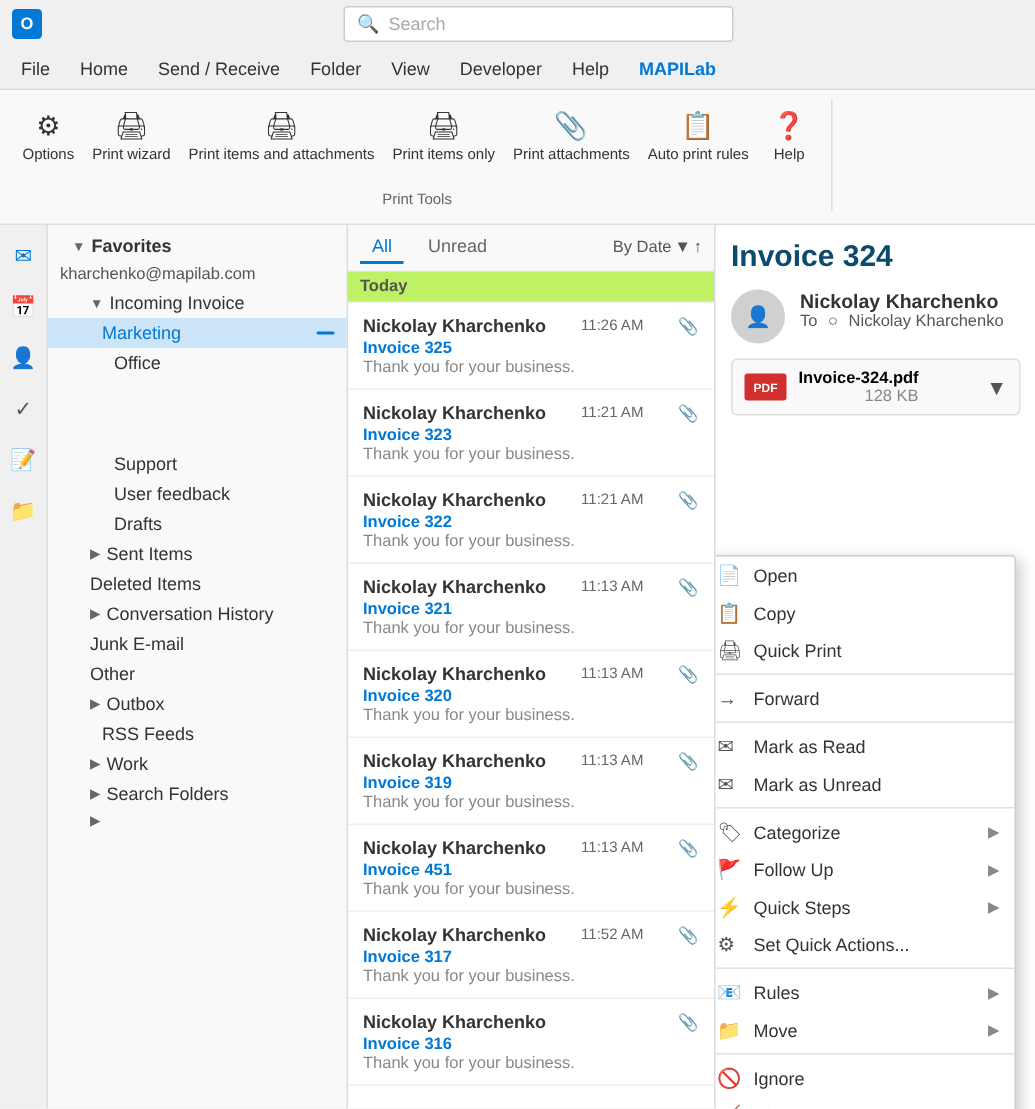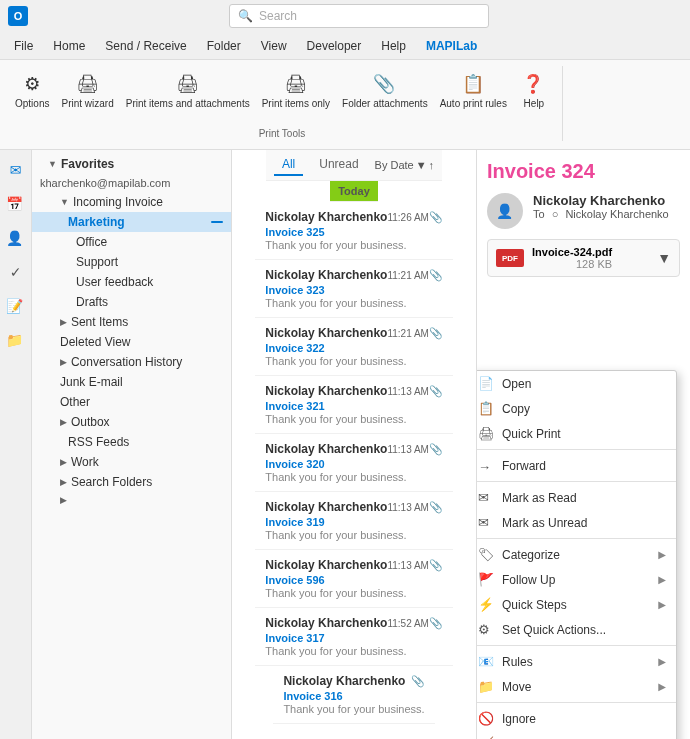--- a/index.html
+++ b/index.html
@@ -139,21 +139,21 @@
     }
     .sidebar-item {
       padding: 3px 8px 3px 16px;
       cursor: pointer;
       display: flex;
       align-items: center;
       gap: 4px;
       color: #333;
       white-space: nowrap;
     }
-    .sidebar-item.selected { background: #cce4f7; color: #0078d4; font-weight: bold; }
+    .sidebar-item.selected { background: #cce4f7; color: #0078d4; font-weight: normal; }
     .sidebar-item.bold { font-weight: bold; }
     .sidebar-item .badge {
       margin-left: auto;
       background: #0078d4;
       color: white;
       border-radius: 10px;
       padding: 1px 6px;
       font-size: 10px;
     }
     .sidebar-item.sub { padding-left: 28px; }
@@ -161,21 +161,20 @@
     .sidebar-chevron { font-size: 9px; color: #666; }
 
     
     .email-list {
       width: 245px;
       background: white;
       border-right: 1px solid #ddd;
       overflow-y: auto;
       display: flex;
       flex-direction: column;
-      align-items: center;
     }
     .email-list-header {
       display: flex;
       align-items: center;
       padding: 4px 8px;
       background: #f9f9f9;
       border-bottom: 1px solid #eee;
       gap: 8px;
     }
     .tab-btn {
@@ -189,21 +188,21 @@
     .sort-btn {
       margin-left: auto;
       display: flex; align-items: center; gap: 2px;
       font-size: 11px; cursor: pointer; color: #555;
     }
     .date-header {
       padding: 4px 8px;
       font-size: 11px;
       font-weight: bold;
       color: #555;
-      background: #84cc16;
+      background: #bef264;
       border-bottom: 1px solid #eee;
     }
     .email-item {
       padding: 8px 10px;
       border-bottom: 1px solid #f0f0f0;
       cursor: pointer;
       background: white;
     }
     .email-item-header {
       display: flex; justify-content: space-between; align-items: center;
@@ -216,21 +215,21 @@
     .email-attach { font-size: 11px; color: #888; }
 
     
     .preview-pane {
       flex: 1;
       background: white;
       padding: 10px;
       overflow-y: auto;
       position: relative;
     }
-    .preview-title { font-size: 20px; font-weight: bold; color: #ec4899; margin-bottom: 10px; }
+    .preview-title { font-size: 20px; font-weight: bold; color: #0c4a6e; margin-bottom: 10px; }
     .preview-meta {
       display: flex; align-items: flex-start; gap: 10px; margin-bottom: 10px;
     }
     .preview-avatar {
       width: 36px; height: 36px;
       background: #d0d0d0; border-radius: 50%;
       display: flex; align-items: center; justify-content: center;
       font-size: 14px; color: #666;
       flex-shrink: 0;
     }
@@ -313,21 +312,21 @@
       <div class="ribbon-btn">
         <div class="ribbon-btn-icon">🖨</div>
         <span>Print items and attachments</span>
       </div>
       <div class="ribbon-btn">
         <div class="ribbon-btn-icon">🖨</div>
         <span>Print items only</span>
       </div>
       <div class="ribbon-btn">
         <div class="ribbon-btn-icon">📎</div>
-        <span>Folder attachments</span>
+        <span>Print attachments</span>
       </div>
       <div class="ribbon-btn">
         <div class="ribbon-btn-icon">📋</div>
         <span>Auto print rules</span>
       </div>
       <div class="ribbon-btn">
         <div class="ribbon-btn-icon">❓</div>
         <span>Help</span>
       </div>
     </div>
@@ -354,28 +353,28 @@
     <div class="sidebar-item" style="padding-left:8px; font-size:11px; color:#555;">kharchenko@mapilab.com</div>
     <div class="sidebar-item sub">
       <span class="sidebar-chevron">▼</span>
       <span>Incoming Invoice</span>
     </div>
     <div class="sidebar-item sub2 selected">
       <span>Marketing</span>
       <span class="badge"></span>
     </div>
     <div class="sidebar-item" style="padding-left:44px;">Office</div>
-    <div class="sidebar-item" style="padding-left:44px;">Support</div>
+    <div class="sidebar-item" style="padding-left:44px;margin-top:47px;">Support</div>
     <div class="sidebar-item" style="padding-left:44px;">User feedback</div>
     <div class="sidebar-item" style="padding-left:44px;">Drafts</div>
     <div class="sidebar-item sub">
       <span class="sidebar-chevron">▶</span>
       <span>Sent Items</span>
     </div>
-    <div class="sidebar-item sub">Deleted View</div>
+    <div class="sidebar-item sub">Deleted Items</div>
     <div class="sidebar-item sub">
       <span class="sidebar-chevron">▶</span>
       <span>Conversation History</span>
     </div>
     <div class="sidebar-item sub">Junk E-mail</div>
     <div class="sidebar-item sub">Other</div>
     <div class="sidebar-item sub">
       <span class="sidebar-chevron">▶</span>
       <span>Outbox</span>
     </div>
@@ -459,21 +458,21 @@
       </div>
       <div class="email-subject">Invoice 319</div>
       <div class="email-preview">Thank you for your business.</div>
     </div>
     <div class="email-item">
       <div class="email-item-header">
         <span class="email-sender">Nickolay Kharchenko</span>
         <span class="email-time">11:13 AM</span>
         <span class="email-attach">📎</span>
       </div>
-      <div class="email-subject">Invoice 596</div>
+      <div class="email-subject">Invoice 451</div>
       <div class="email-preview">Thank you for your business.</div>
     </div>
     <div class="email-item">
       <div class="email-item-header">
         <span class="email-sender">Nickolay Kharchenko</span>
         <span class="email-time">11:52 AM</span>
         <span class="email-attach">📎</span>
       </div>
       <div class="email-subject">Invoice 317</div>
       <div class="email-preview">Thank you for your business.</div>

